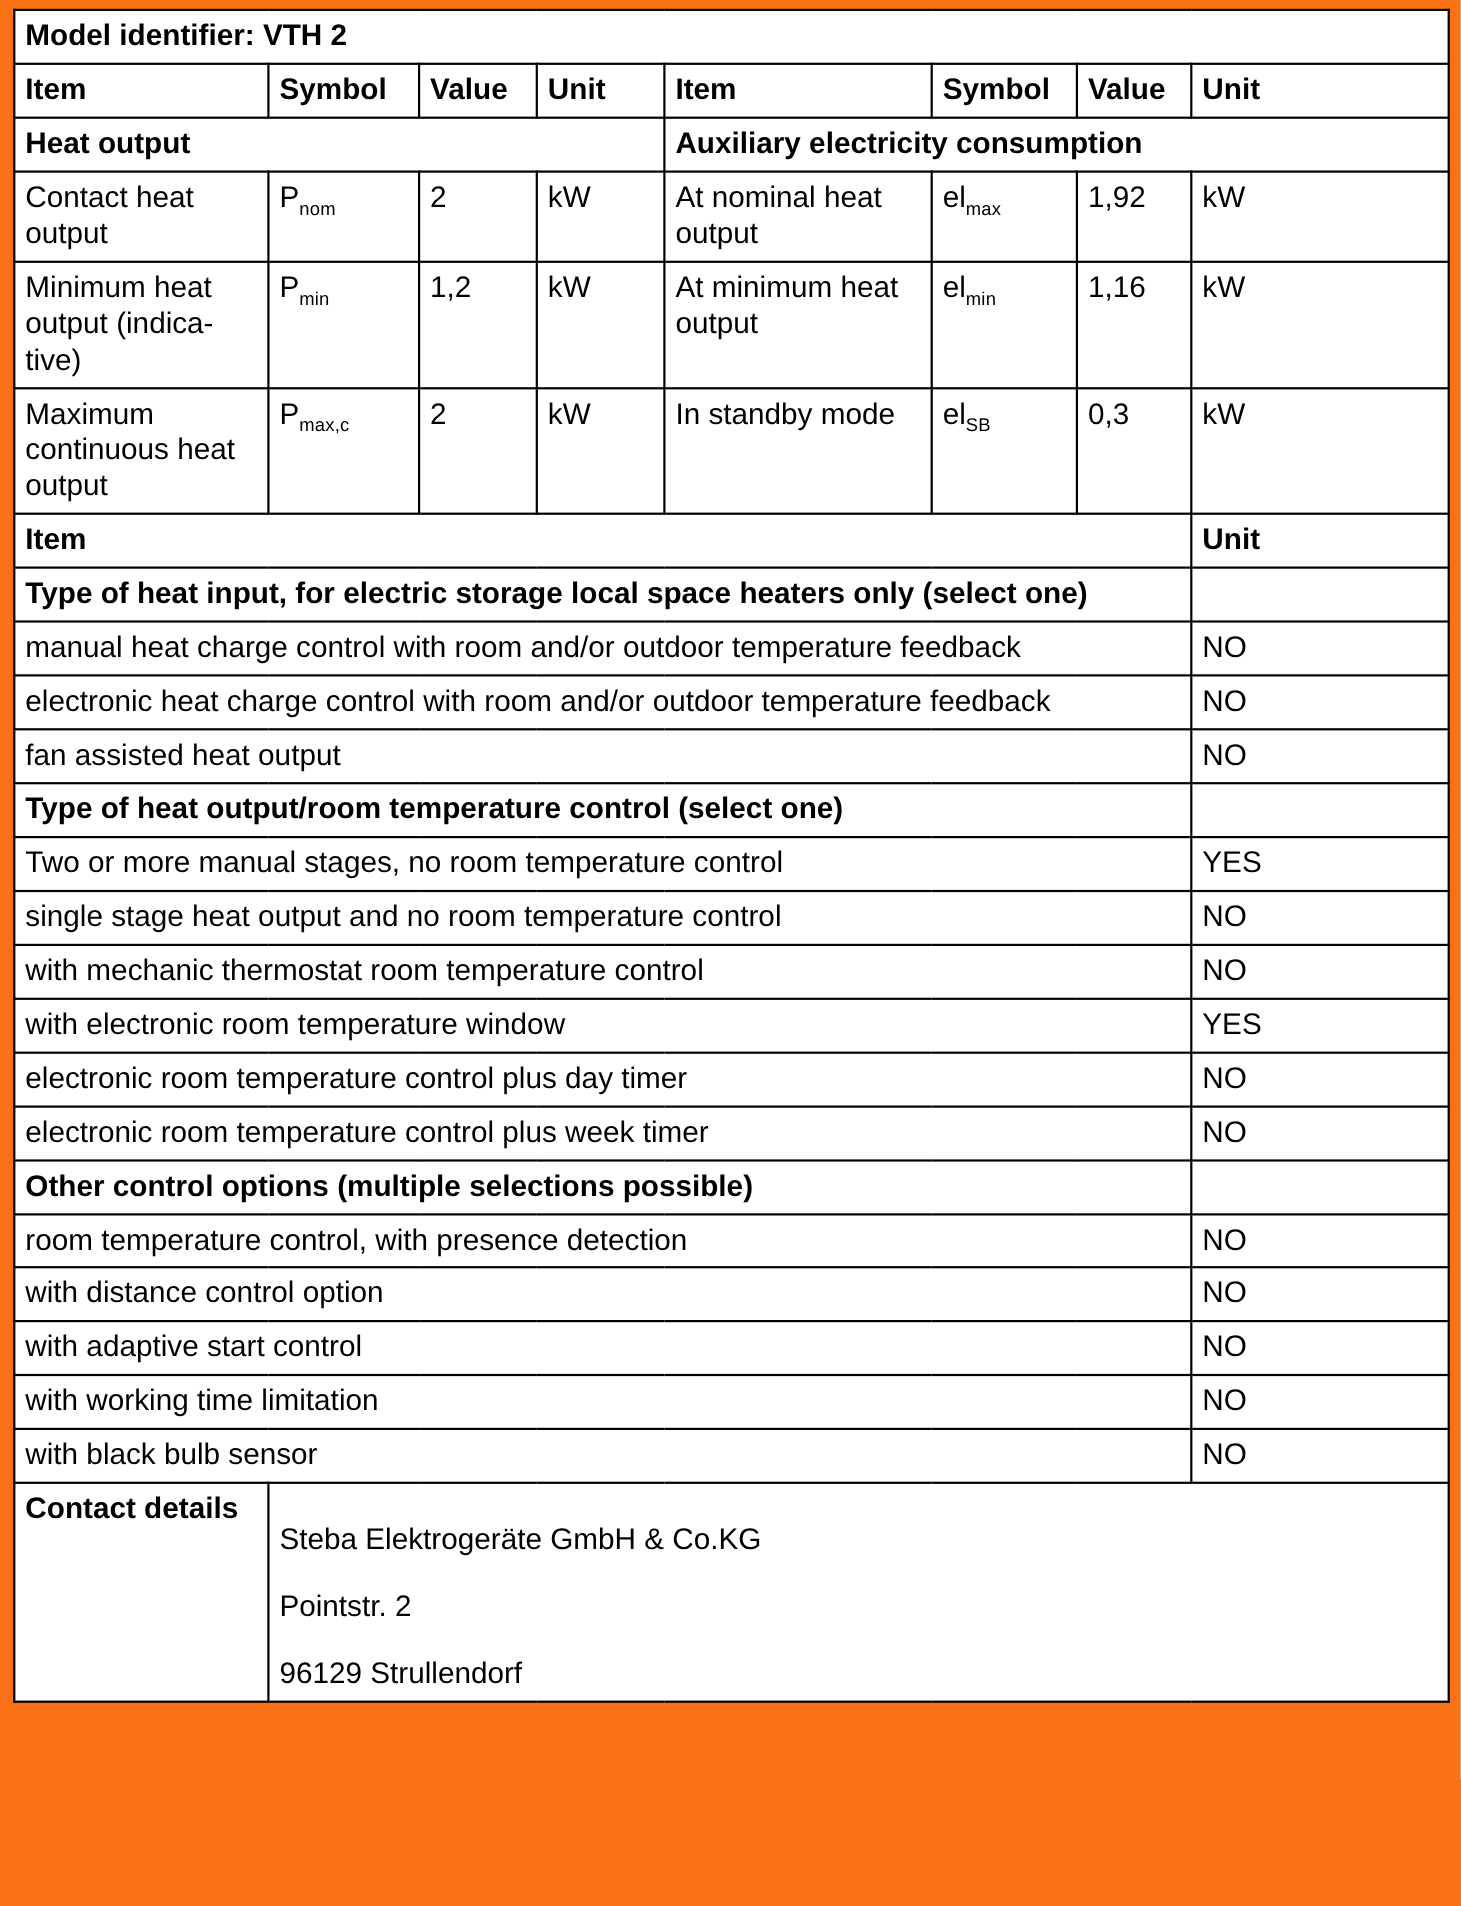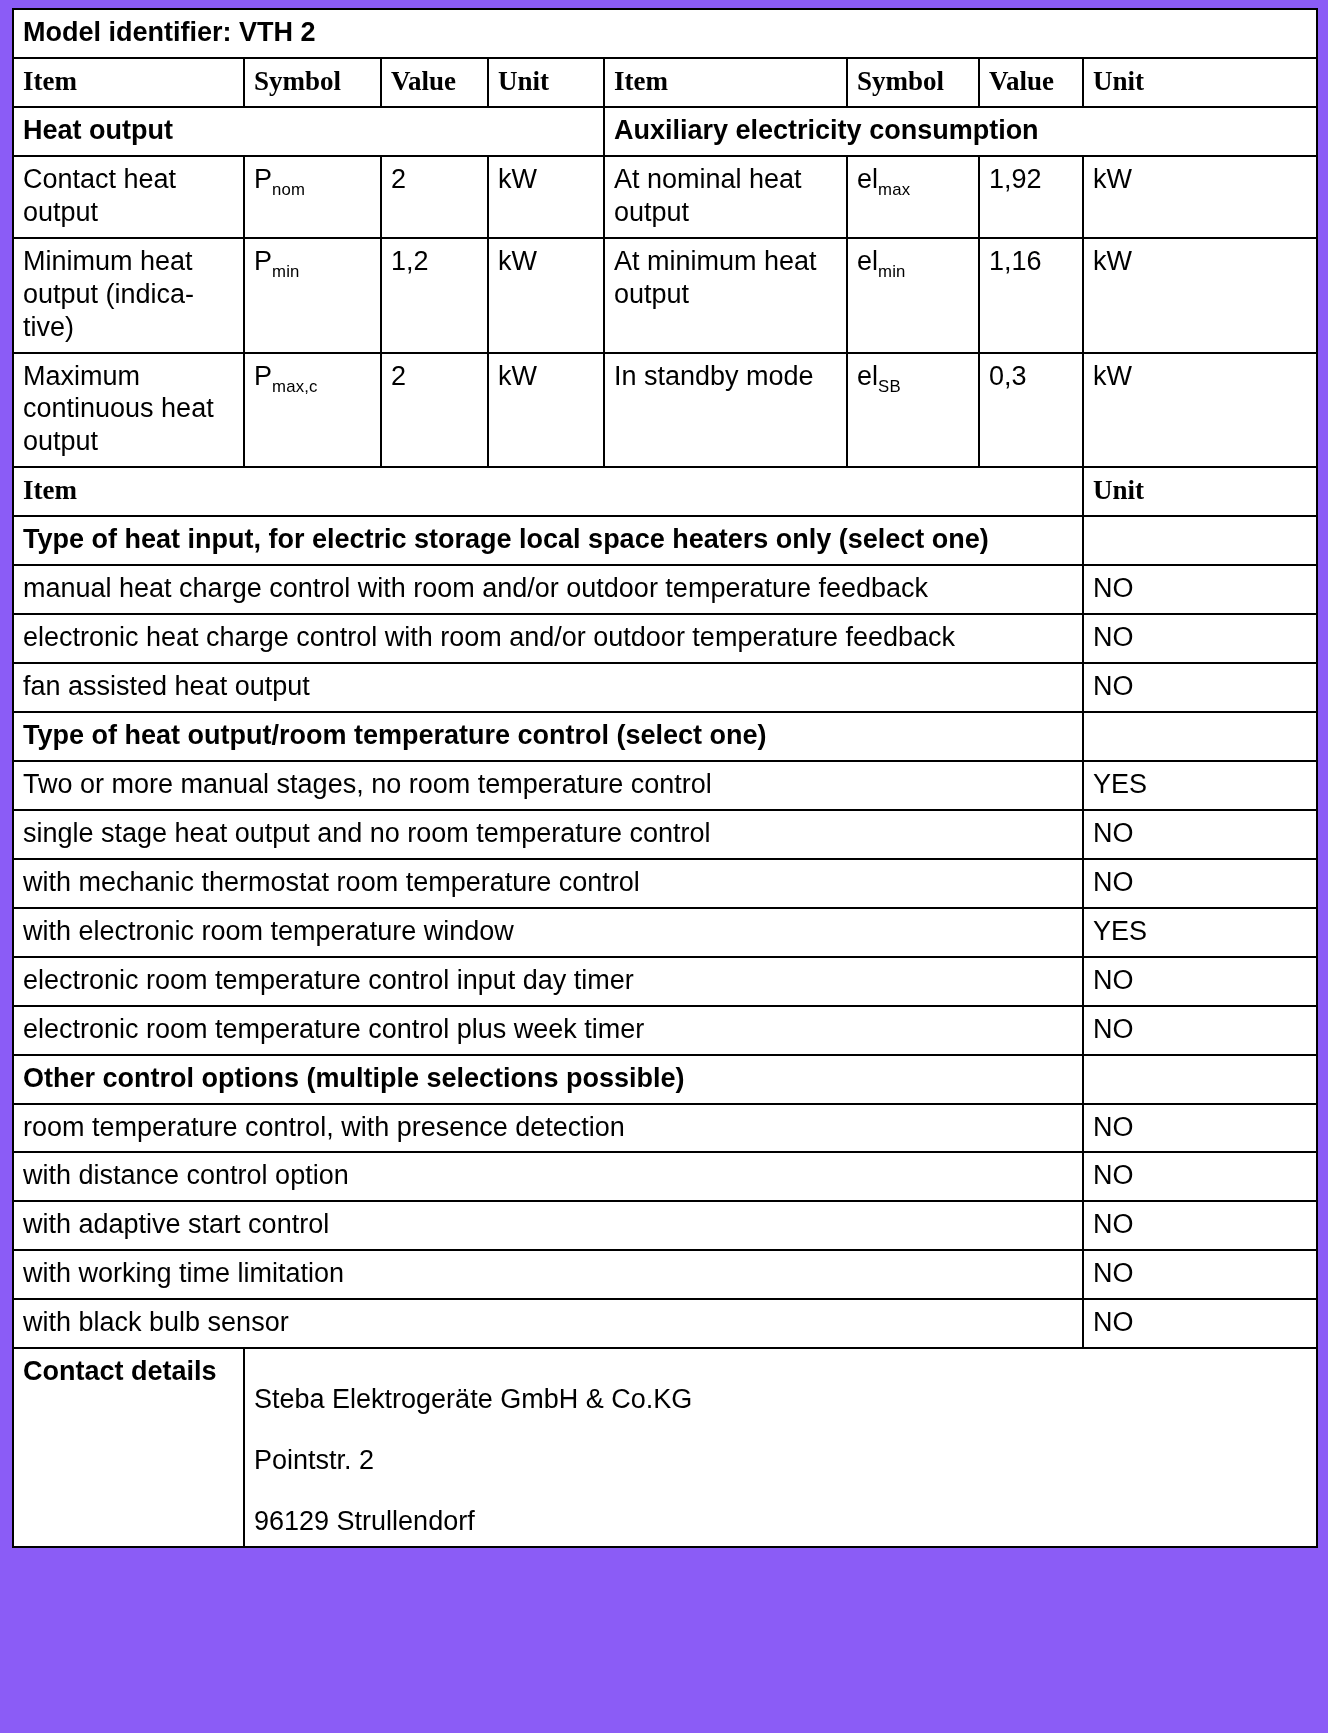--- a/index.html
+++ b/index.html
@@ -9,39 +9,39 @@
   }
   body {
     font-family: "Liberation Sans", sans-serif;
     color: #000000;
   }
   #sheet {
     width: 1328px;
     height: 1733px;
     box-sizing: border-box;
     padding: 8px 12px 8px 12px;
-    background: #8b5cf6;
+    background: #f97316;
     overflow: hidden;
   }
   table.spec {
     border-collapse: collapse;
     width: 1304px;
     table-layout: fixed;
   }
   table.spec td {
     border: 2.5px solid #000000;
     padding: 6px 9px 8px 9px;
     font-size: 27px;
     line-height: 1.22;
     vertical-align: top;
     word-wrap: break-word;
     background: #ffffff;
   }
   td.bold { font-weight: bold; }
-  td.hdr  { font-weight: bold; font-family: Liberation Serif, serif; }
+  td.hdr  { font-weight: bold; }
   td.pad-title { padding-top: 8px; padding-bottom: 10px; }
   .sub {
     font-size: 0.62em;
     vertical-align: baseline;
     position: relative;
     top: 0.42em;
     letter-spacing: 0.2px;
     text-align: center;
   }
   .line { display: block; margin-top: 28px; }
@@ -155,21 +155,21 @@
       </tr>
       <tr>
         <td colspan="7">with mechanic thermostat room temperature control</td>
         <td>NO</td>
       </tr>
       <tr>
         <td colspan="7">with electronic room temperature window</td>
         <td>YES</td>
       </tr>
       <tr>
-        <td colspan="7">electronic room temperature control input day timer</td>
+        <td colspan="7">electronic room temperature control plus day timer</td>
         <td>NO</td>
       </tr>
       <tr>
         <td colspan="7">electronic room temperature control plus week timer</td>
         <td>NO</td>
       </tr>
 
       <tr>
         <td class="bold" colspan="7">Other control options (multiple selections possible)</td>
         <td></td>

